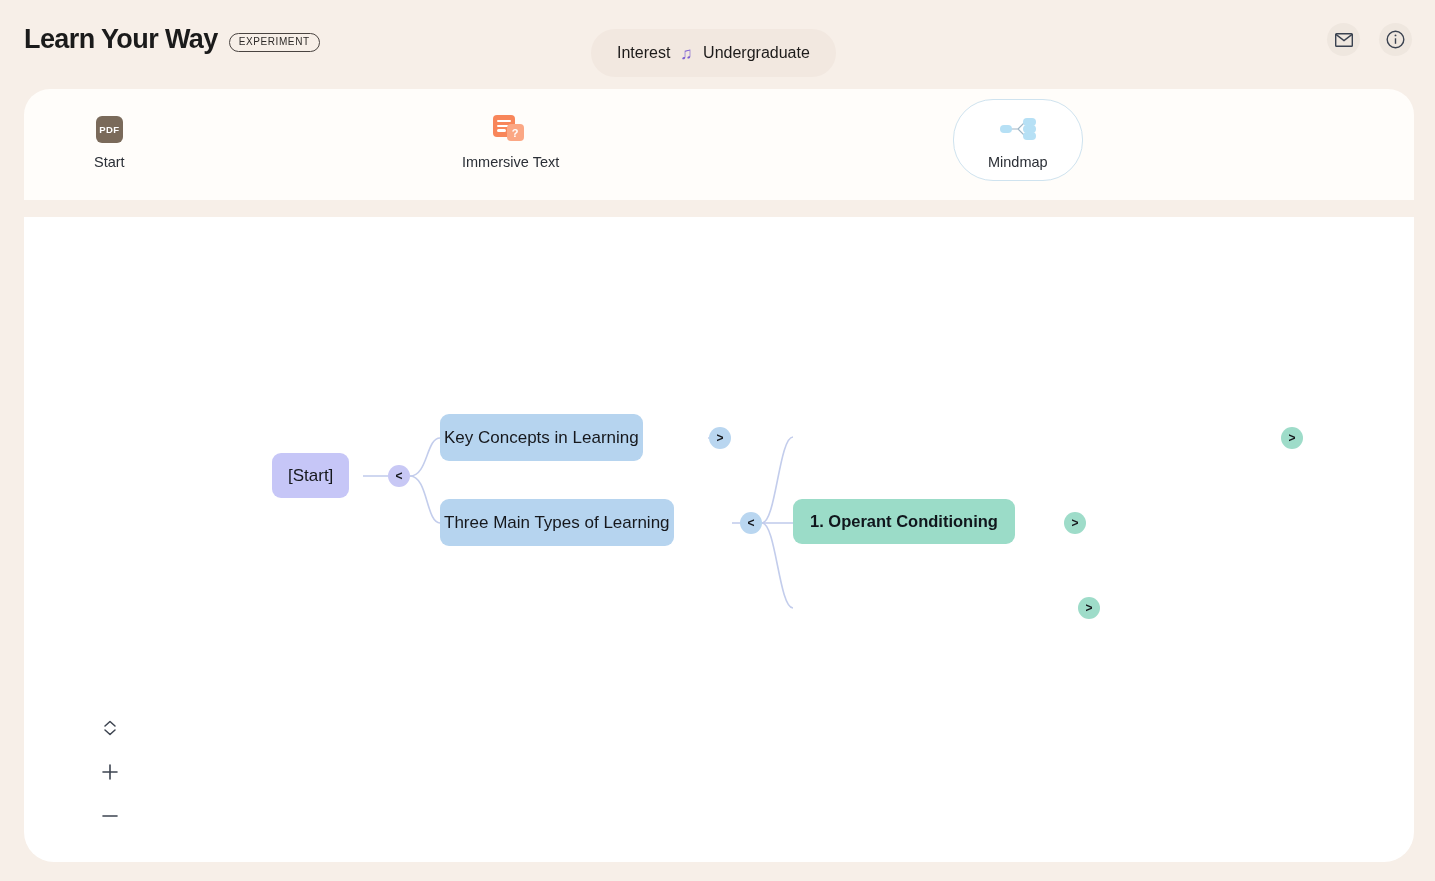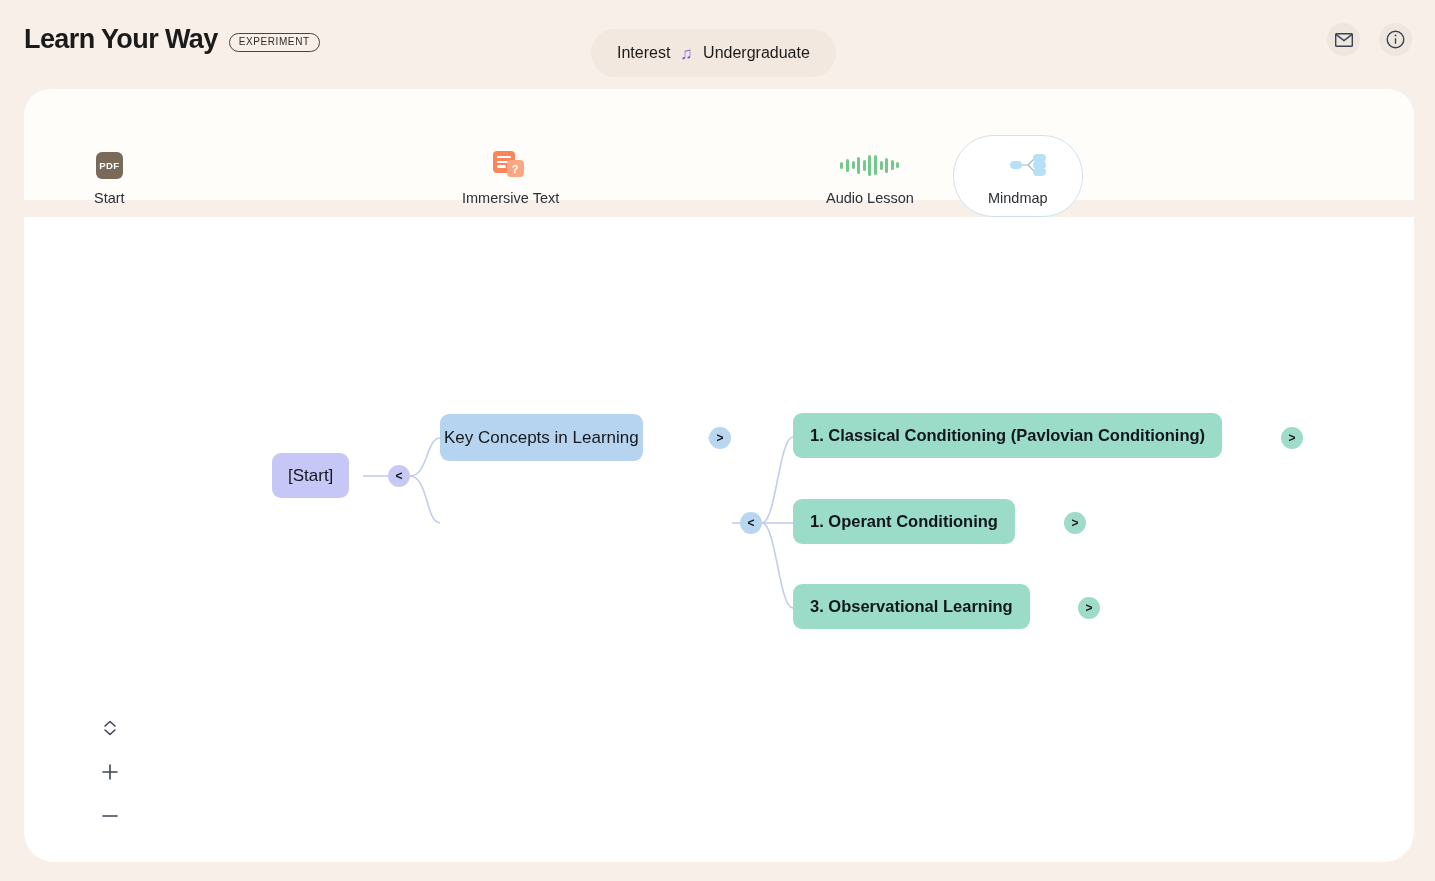--- a/index.html
+++ b/index.html
@@ -46,36 +46,36 @@
   .icon-btn.info { left: 1379px; }
   .icon-btn svg { display: block; }
 
   
   .tabcard {
     position: absolute; left: 24px; top: 89px;
     width: 1390px; height: 111px;
     background: #fffdfa;
     border-radius: 26px 26px 0 0;
   }
-  .tabs { position: relative; width: 100%; height: 100%; margin-top: 36px; }
+  .tabs { position: relative; width: 100%; height: 100%; }
   .tab {
     position: absolute; top: 12px;
     display: flex; flex-direction: column; align-items: center;
     gap: 8px; cursor: pointer; padding: 10px 22px 8px;
     border-radius: 40px; border: 1px solid transparent;
     background: transparent;
   }
   .tab.active { border-color: #cfe3ef; background: #ffffff; }
   .tab-label { font-size: 14.5px; color: #2b2f36; white-space: nowrap; }
   .tab-icon { height: 34px; display: flex; align-items: center; justify-content: center; }
   .tab-source { left: 47px; }
   .tab-immersive { left: 415px; }
   .tab-slides { left: 588px; }
   .tab-audio { left: 779px; }
-  .tab-mindmap { left: 929px; top: 10px; padding: 12px 34px 10px; align-items: flex-end; }
+  .tab-mindmap { left: 929px; top: 10px; padding: 12px 34px 10px; }
 
   .pdf-badge {
     width: 27px; height: 27px; border-radius: 6px; background: #7a6a5a;
     color: #fff; font-size: 9.5px; font-weight: 700; letter-spacing: 0.3px;
     display: flex; align-items: center; justify-content: center;
   }
   .imm-wrap { position: relative; width: 36px; height: 28px; }
   .imm-doc {
     position: absolute; left: 0; top: 0; width: 22px; height: 22px;
     background: #f8865a; border-radius: 4px;
@@ -218,38 +218,20 @@
                 <i></i>
                 <i></i>
               </span>
             <span class="imm-q">?</span>
           </span>
         </span>
         <span class="tab-label">Immersive Text</span>
       </div>
 
 
-      <div class="tab tab-audio">
-        <span class="tab-icon">
-          <span class="wave">
-            <b style="height:7px"></b>
-              <b style="height:13px"></b>
-              <b style="height:8px"></b>
-            <b style="height:17px"></b>
-              <b style="height:11px"></b>
-              <b style="height:21px"></b>
-            <b style="height:20px"></b>
-              <b style="height:9px"></b>
-              <b style="height:15px"></b>
-            <b style="height:10px"></b>
-              <b style="height:6px"></b>
-          </span>
-        </span>
-        <span class="tab-label">Audio Lesson</span>
-      </div>
 
       <div class="tab tab-mindmap active">
         <span class="tab-icon">
           <svg class="mind-ico" viewBox="0 0 40 28" fill="none">
             <path d="M13 14 L20 14 M20 14 L27 7 M20 14 L27 21" stroke="#9fb6c6" stroke-width="1.1"></path>
             <rect x="2" y="10" width="12" height="8" rx="4" fill="#b6e0f5"></rect>
             <rect x="25" y="3" width="13" height="8" rx="4" fill="#b6e0f5"></rect>
             <rect x="25" y="10" width="13" height="8" rx="4" fill="#b6e0f5"></rect>
             <rect x="25" y="17" width="13" height="8" rx="4" fill="#b6e0f5"></rect>
           </svg>
@@ -279,35 +261,32 @@
       <div class="node node-start n-start">
         <span>[Start]</span>
       </div>
       <div class="badge lav b-start">&lt;</div>
 
       <div class="node node-blue n-key">
         <span>Key Concepts in Learning</span>
       </div>
       <div class="badge blue b-key">&gt;</div>
 
+      <div class="node node-blue n-three">
+        <span>Three Main Types of Learning</span>
+      </div>
       <div class="badge blue b-three">&lt;</div>
 
-      <div class="node node-green n-classic">
-        <span>1. Classical Conditioning (Pavlovian Conditioning)</span>
-      </div>
       <div class="badge grn b-classic">&gt;</div>
 
       <div class="node node-green n-operant">
         <span>1. Operant Conditioning</span>
       </div>
       <div class="badge grn b-operant">&gt;</div>
 
-      <div class="node node-green n-observe">
-        <span>3. Observational Learning</span>
-      </div>
       <div class="badge grn b-observe">&gt;</div>
 
       <div class="zoomctl">
         <button class="zbtn">
           <span>
             <svg width="16" height="18" viewBox="0 0 16 18" fill="none" stroke="#3d4450" stroke-width="1.5" stroke-linecap="round" stroke-linejoin="round">
               <path d="M3 7 L8 2.5 L13 7"></path>
               <path d="M3 11 L8 15.5 L13 11"></path>
             </svg>
           </span>

